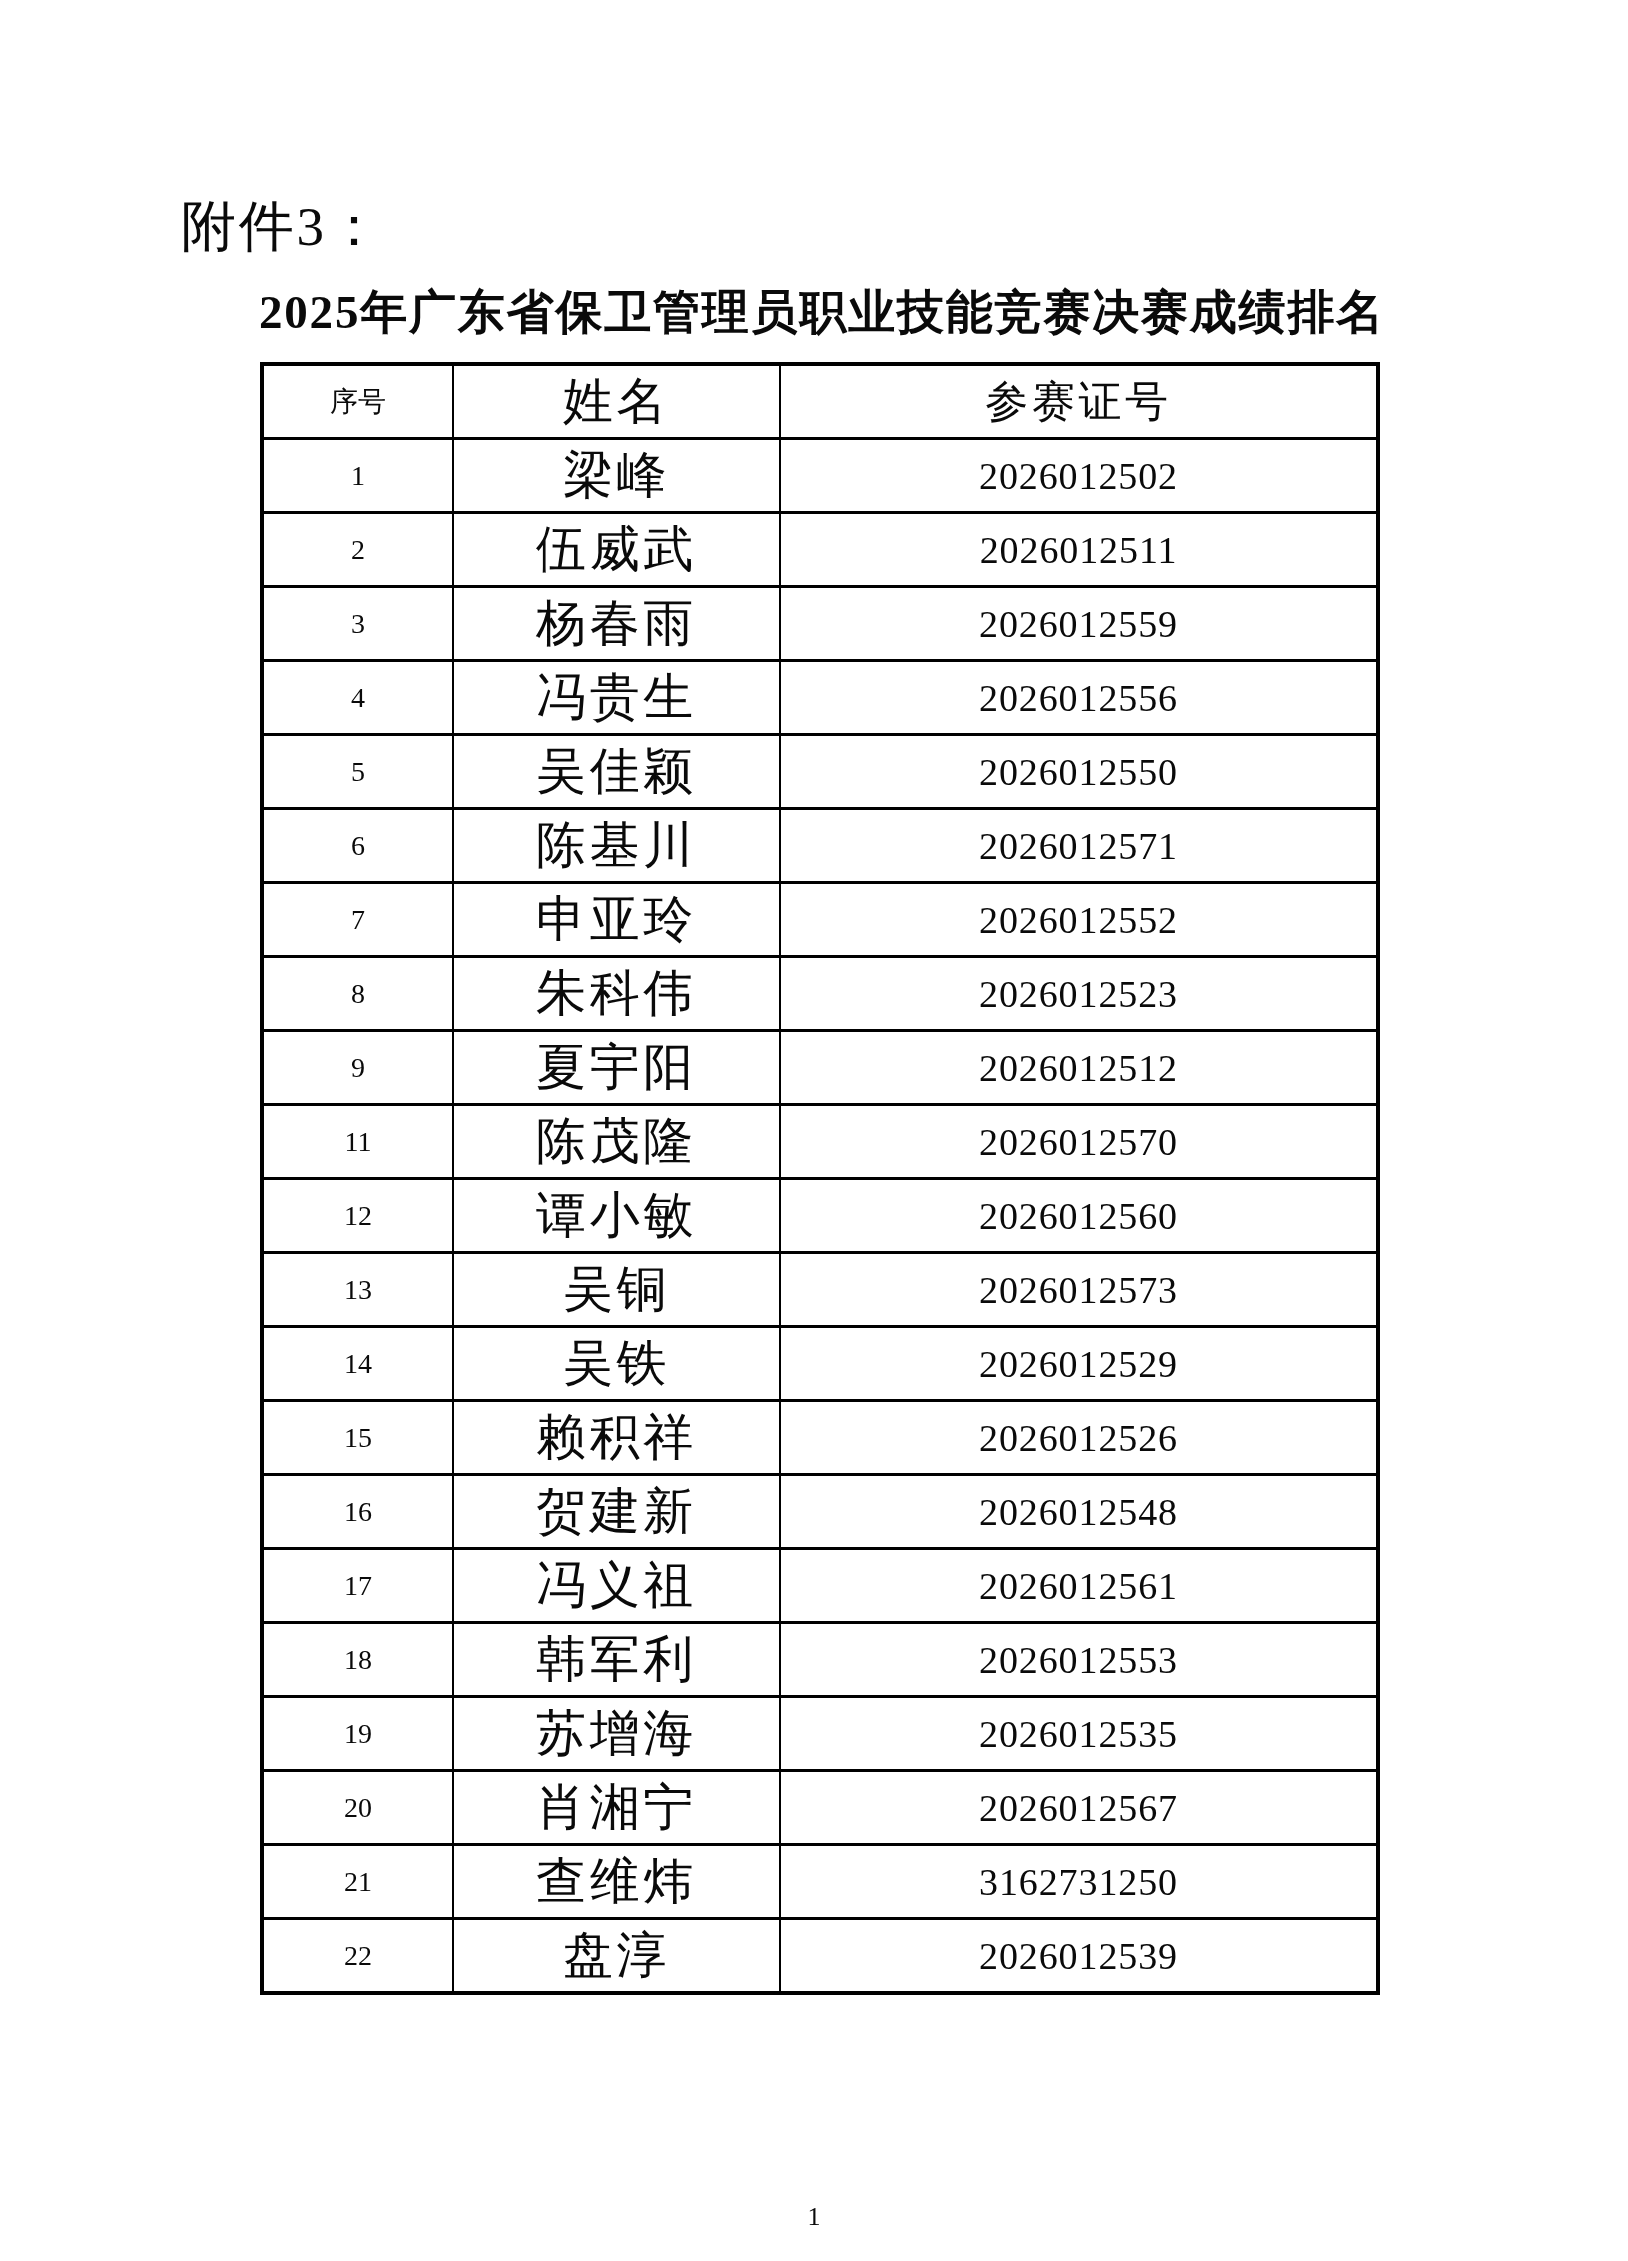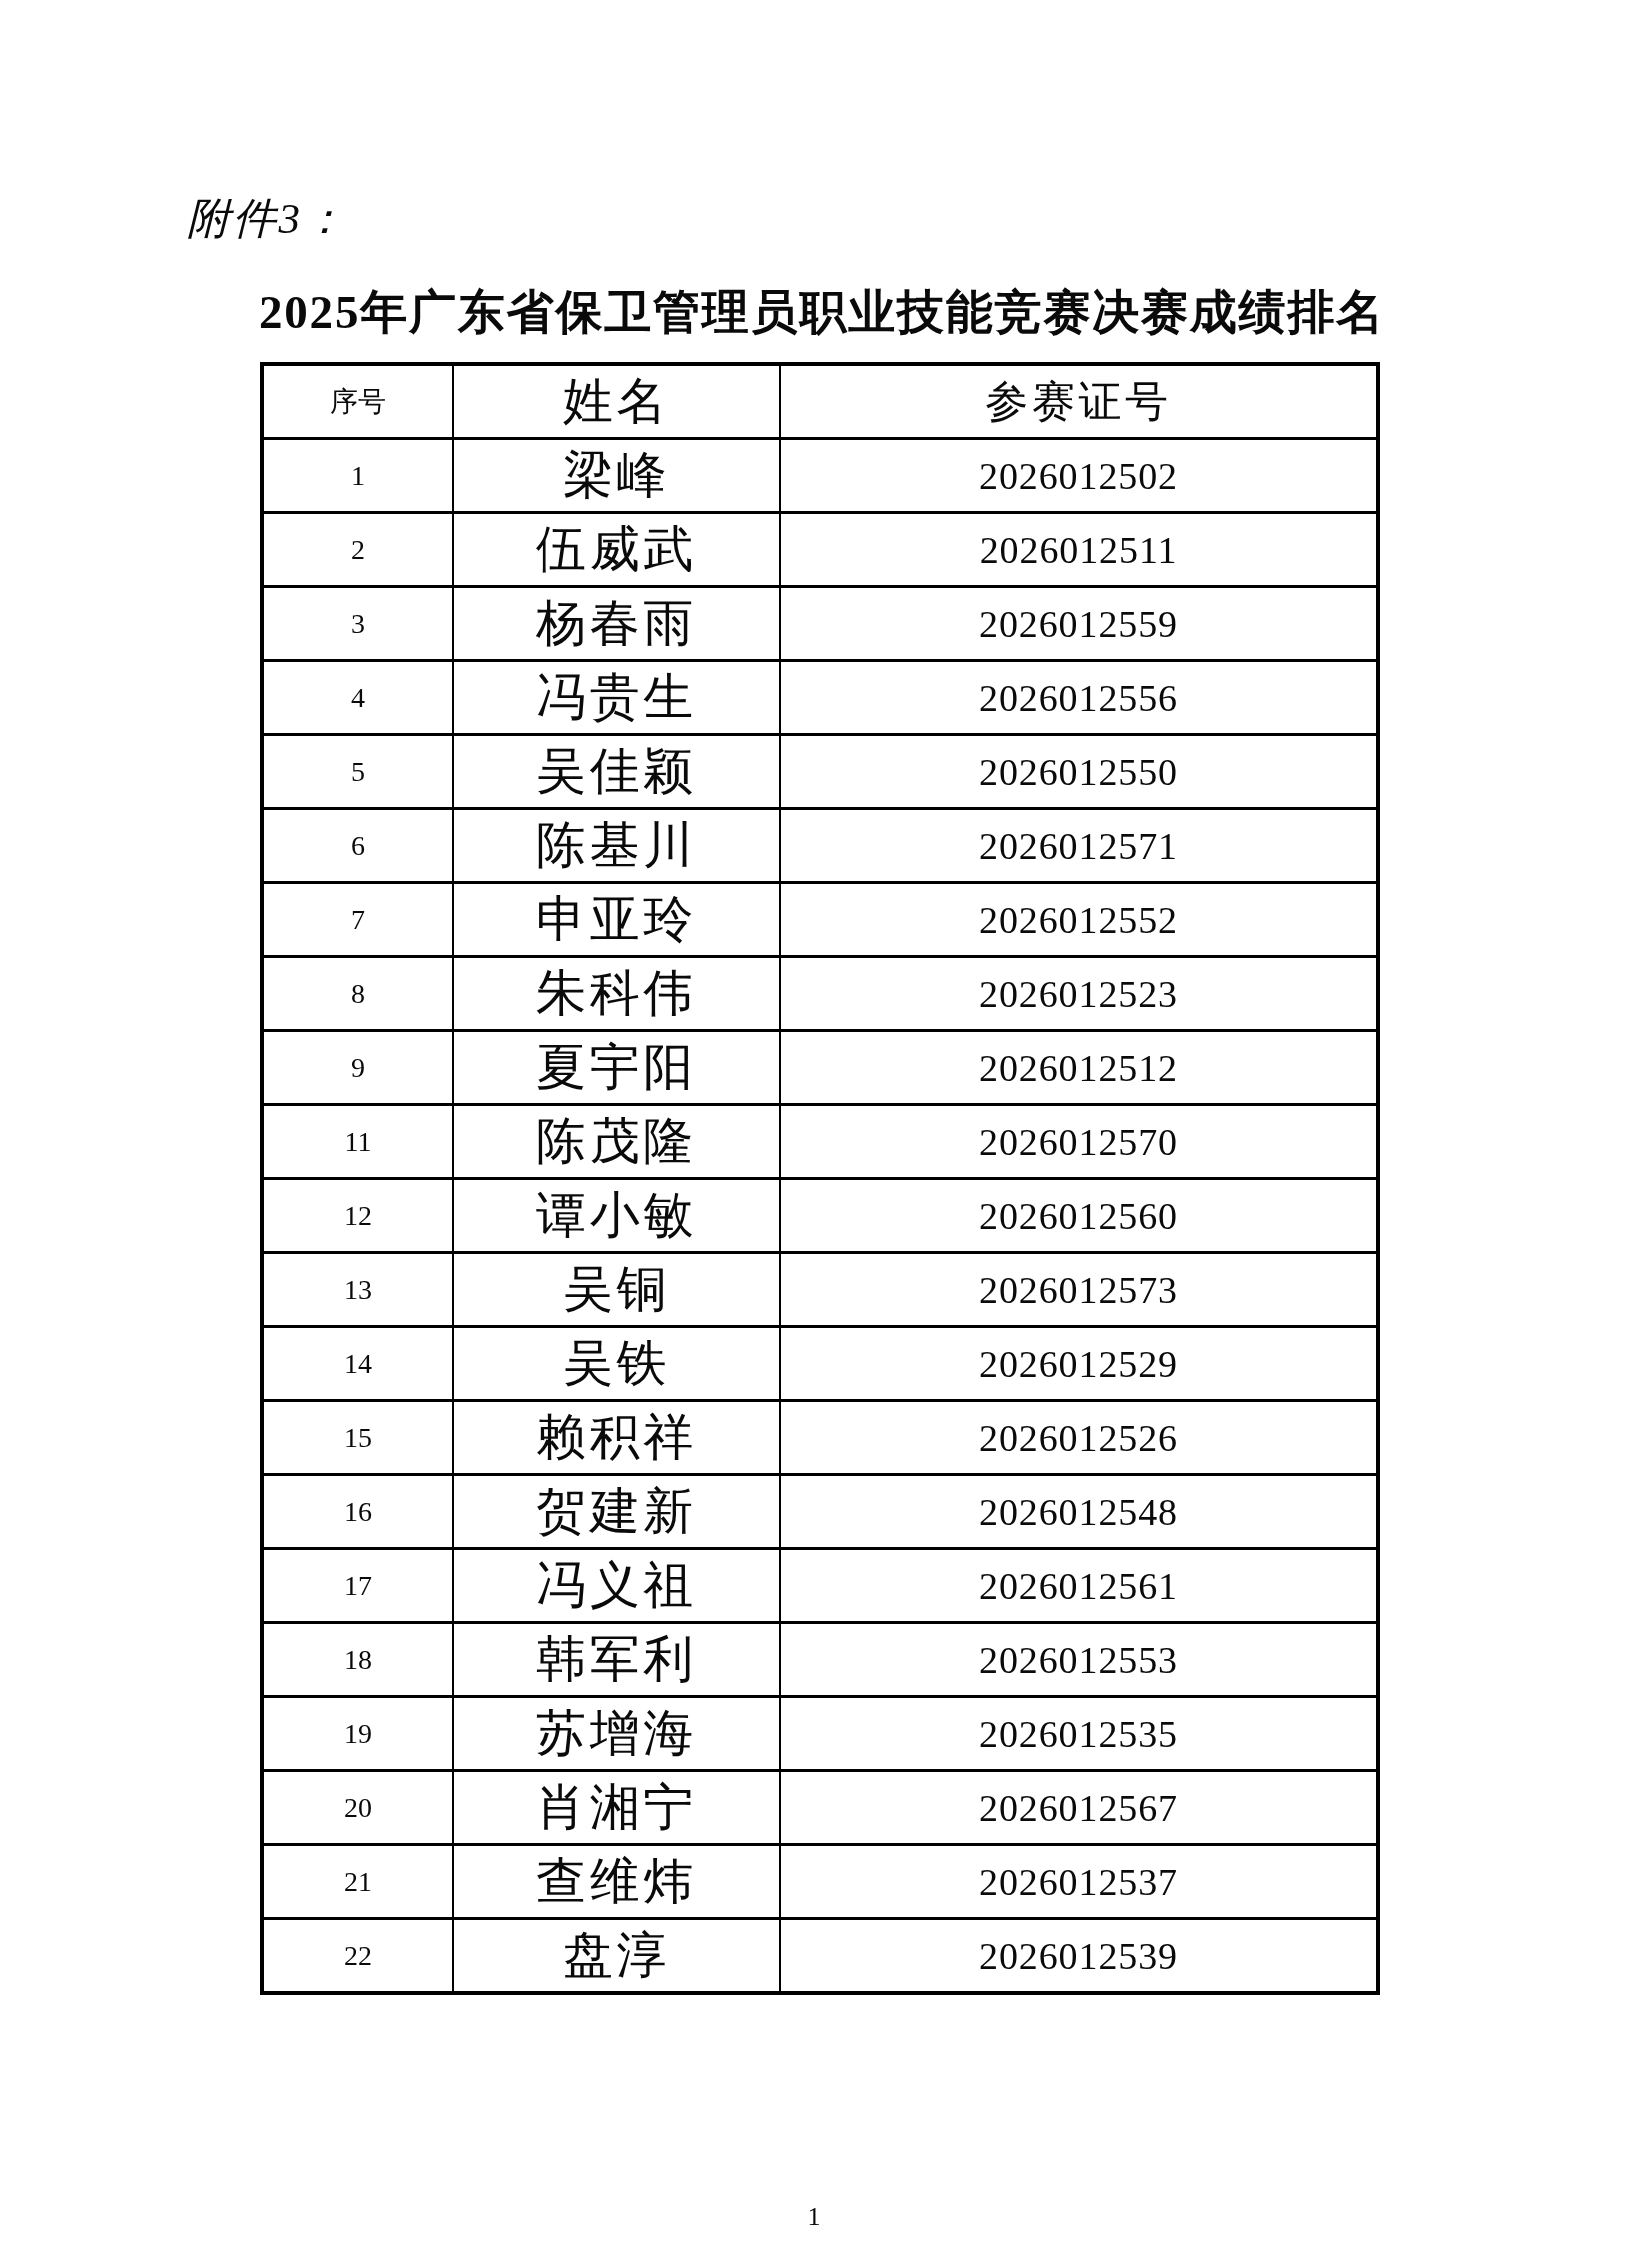--- a/index.html
+++ b/index.html
@@ -9,26 +9,25 @@
   }
   body {
     position: relative;
     width: 1628px;
     height: 2302px;
     font-family: "Liberation Serif", serif;
     color: #0a0a0a;
   }
   .attachment-label {
     position: absolute;
-    left: 187px;
+    left: 181px;
     top: 190px;
-    font-size: 43px;
+    font-size: 55px;
     letter-spacing: 2.7px;
     white-space: nowrap;
-    font-style: italic;
   }
   .doc-title {
     position: absolute;
     left: 0;
     top: 281px;
     width: 1628px;
     text-align: center;
     font-size: 47px;
     font-weight: bold;
     letter-spacing: 1.8px;
@@ -203,21 +202,21 @@
 
       <tr>
         <td class="cell-index">20</td>
         <td class="cell-name">肖湘宁</td>
         <td class="cell-id">2026012567</td>
       </tr>
 
       <tr>
         <td class="cell-index">21</td>
         <td class="cell-name">查维炜</td>
-        <td class="cell-id">2026012537</td>
+        <td class="cell-id">3162731250</td>
       </tr>
 
       <tr>
         <td class="cell-index">22</td>
         <td class="cell-name">盘淳</td>
         <td class="cell-id">2026012539</td>
       </tr>
     </tbody>
 </table>
 

